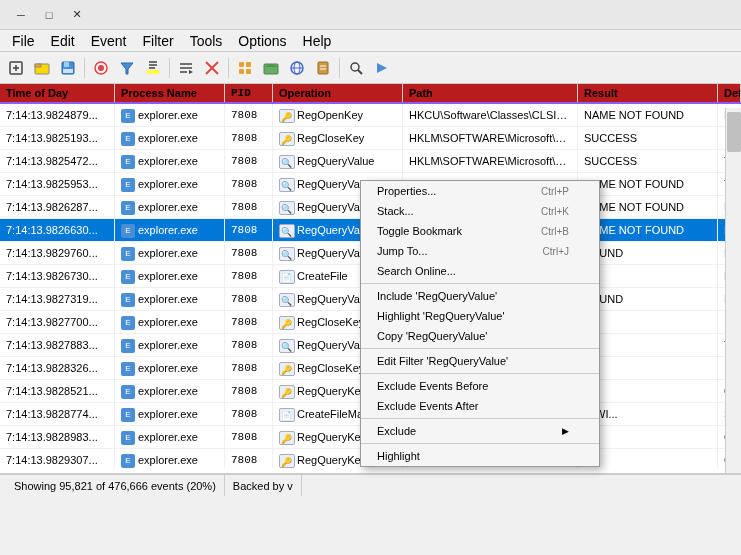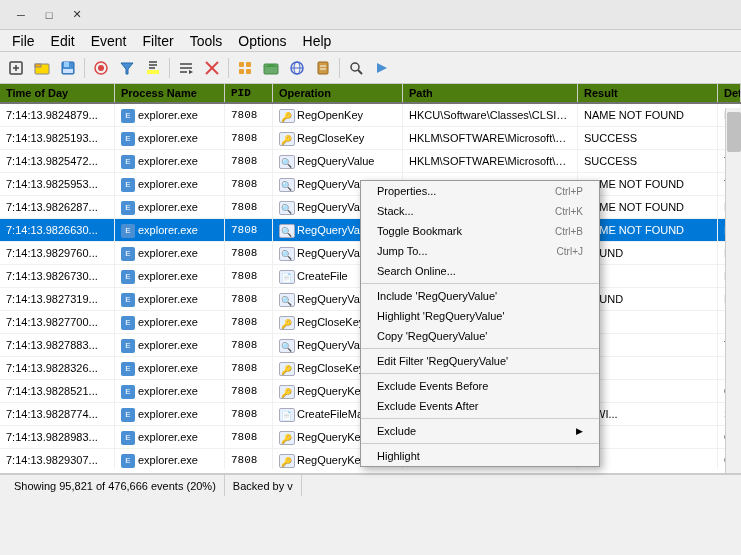--- a/index.html
+++ b/index.html
@@ -103,22 +103,22 @@
     
     .table-container {
       position: relative;
       overflow: hidden;
       height: 390px;
       background: white;
       border-bottom: 1px solid #ccc;
     }
     .table-header {
       display: flex;
-      background: #4d7c0f;
-      border-bottom: 2px solid #737373;
+      background: #b91c1c;
+      border-bottom: 2px solid #8b5cf6;
       position: sticky;
       top: 0;
       z-index: 10;
     }
     .col-header {
       padding: 3px 6px;
       border-right: 1px solid #ccc;
       font-weight: bold;
       font-size: 11px;
       white-space: nowrap;
@@ -189,21 +189,21 @@
       background: #f5f5f5;
       border: 1px solid #999;
       box-shadow: 3px 3px 8px rgba(0,0,0,0.3);
       z-index: 100;
       font-size: 11px;
     }
     .ctx-item {
       display: flex;
       align-items: center;
       justify-content: space-between;
-      padding: 4px 16px 4px 16px;
+      padding: 4px 30px 4px 16px;
       cursor: pointer;
       color: #000;
     }
     .ctx-item.has-sub::after {
       content: '▶';
       font-size: 9px;
     }
     .ctx-shortcut {
       color: #777;
       font-size: 10px;

